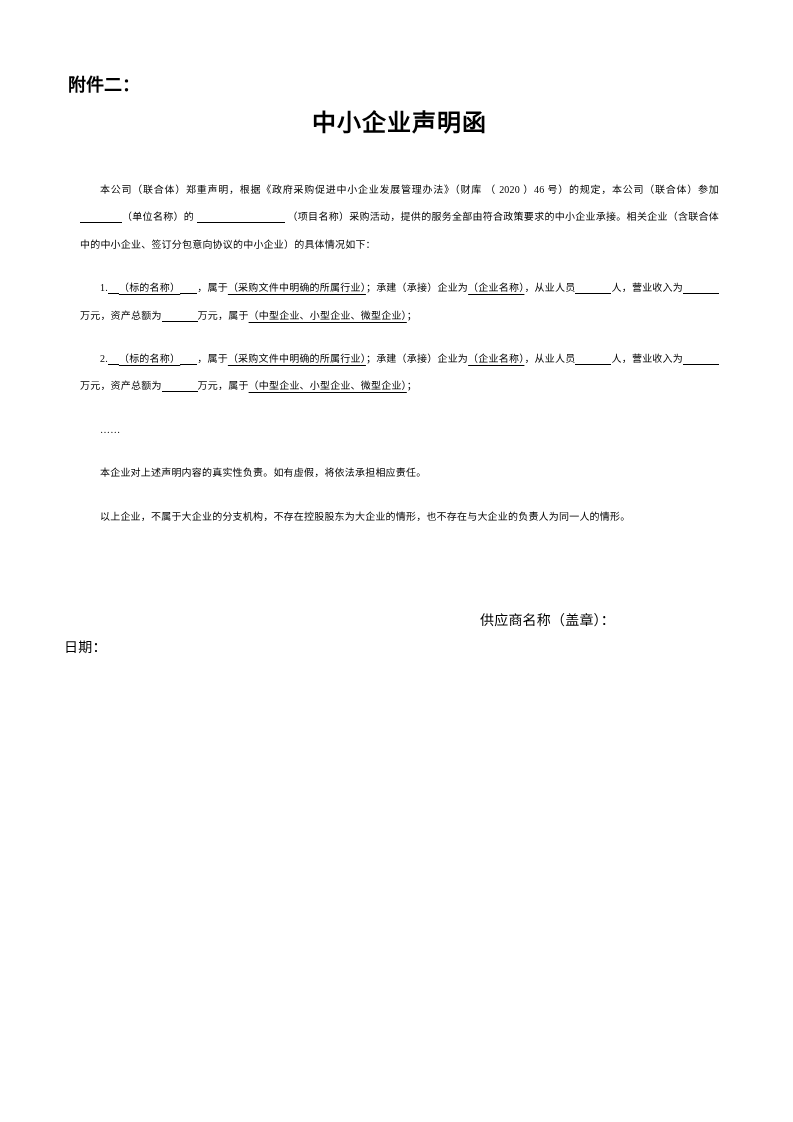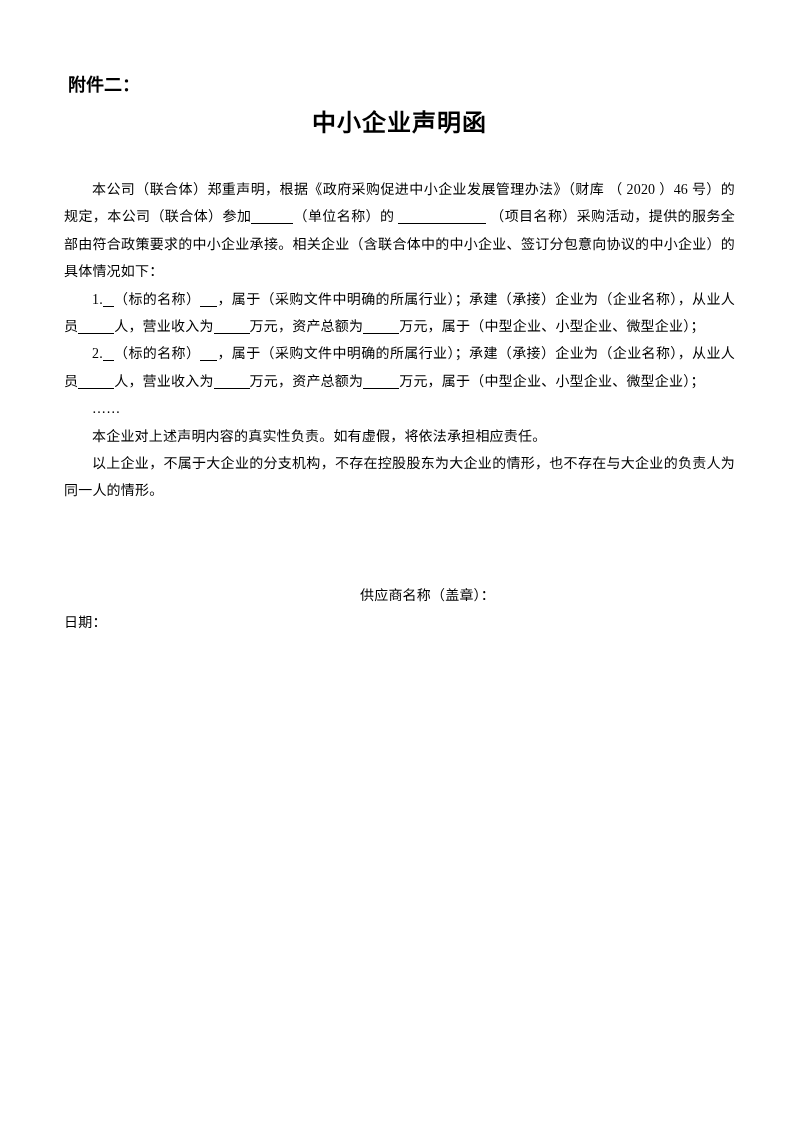--- a/index.html
+++ b/index.html
@@ -32,49 +32,50 @@
     text-align: center;
     font-size: 24px;
     font-weight: bold;
     line-height: 25px;
     letter-spacing: 1px;
   }
   .body-block {
     margin-top: 40px;
   }
   p.para {
-    margin: 0;
-    font-size: 14px;
+    margin: 16px;
+    font-size: 10px;
     line-height: 27.4px;
     letter-spacing: 0.2px;
     text-align: justify;
     text-indent: 2em;
   }
   .ul {
+    text-decoration: underline;
     text-decoration-thickness: 1px;
     text-underline-offset: 3px;
   }
   .blank {
     display: inline-block;
     height: 14px;
     border-bottom: 1px solid #000;
     vertical-align: -3px;
   }
   .w11 { width: 11px; }
   .w17 { width: 17px; }
   .w36 { width: 36px; }
   .w42 { width: 42px; }
   .w88 { width: 88px; }
   .sig-block {
     margin-top: 77px;
     font-size: 14px;
     line-height: 27.4px;
     letter-spacing: 0.2px;
   }
-  .sig-supplier { margin-left: 296px; }
+  .sig-supplier { margin-left: 296px; text-align: center; }
   .sig-date { }
 </style>
 </head>
 <body>
 
 <div class="page">
   <div class="content">
 
     <div class="attachment-label">附件二：</div>
 

